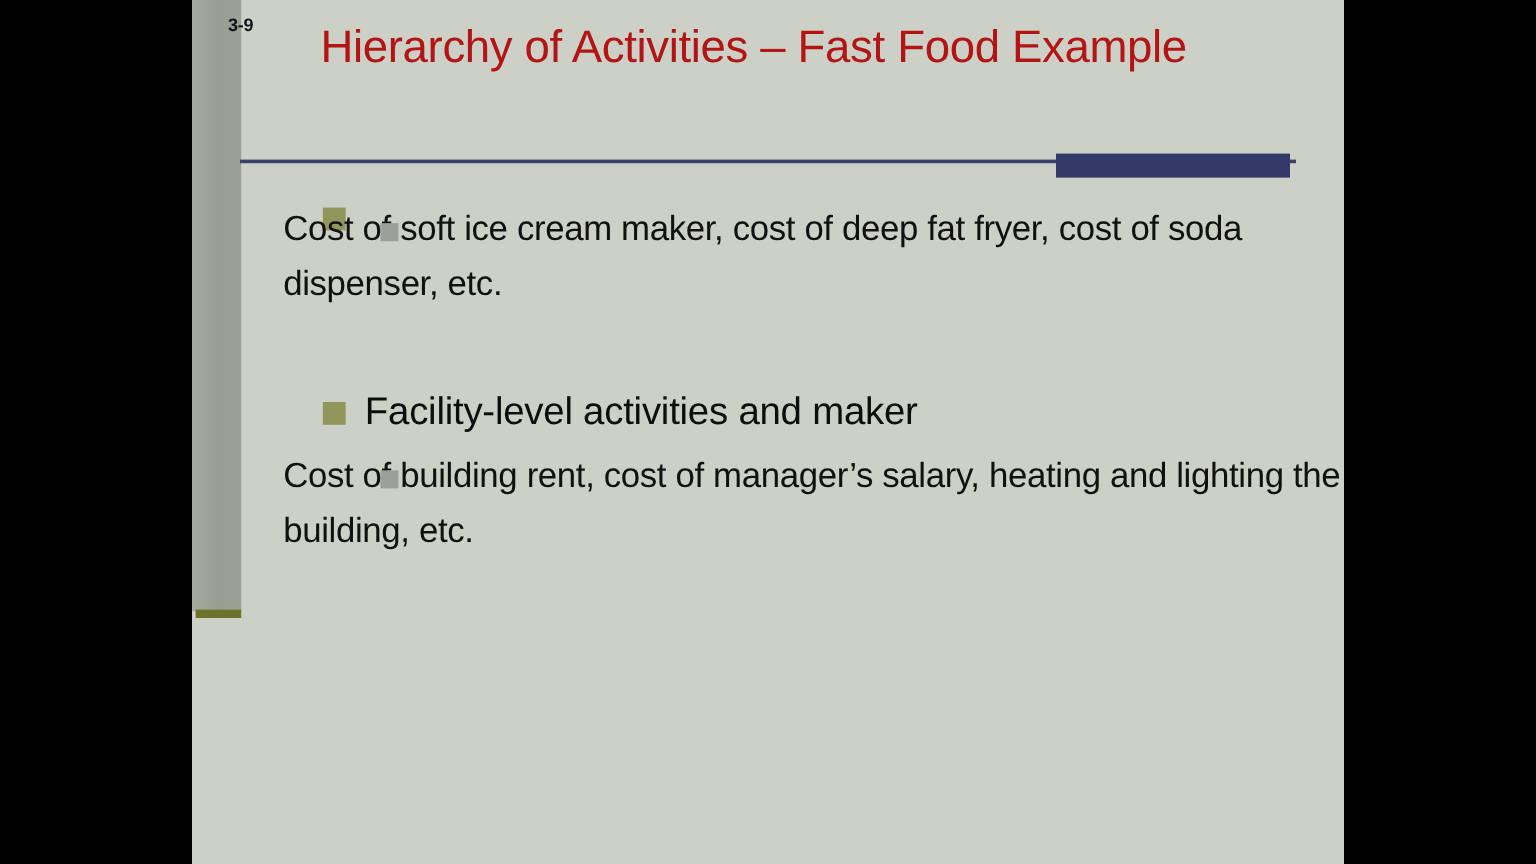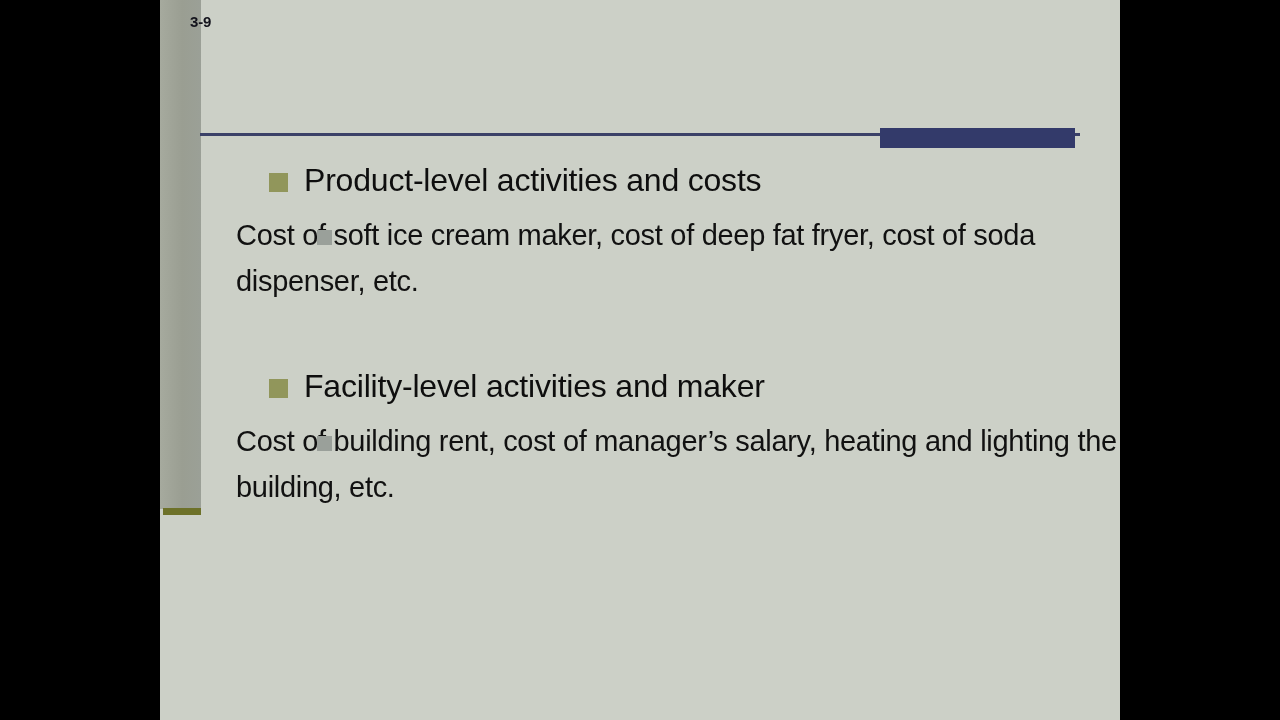--- a/index.html
+++ b/index.html
@@ -146,29 +146,29 @@
 
 <div id="stage">
 
   <div id="slide">
 
     <div class="left-band"></div>
     <div class="left-band-cap"></div>
 
     <div class="slide-number">3-9</div>
 
+    <div class="title">Hierarchy of Activities – Fast Food Example</div>
 
     <div class="title-rule"></div>
     <div class="title-block"></div>
 
     <div class="body">
 
       <div class="lvl1">
         <span class="bullet"></span>
-        <span>Product-level activities and costs</span>
       </div>
 
       <div class="lvl2">
         <span class="bullet"></span>
         <span>Cost of soft ice cream maker, cost of deep fat fryer, cost of soda dispenser, etc.</span>
       </div>
 
       <div class="block-gap"></div>
 
       <div class="lvl1">

